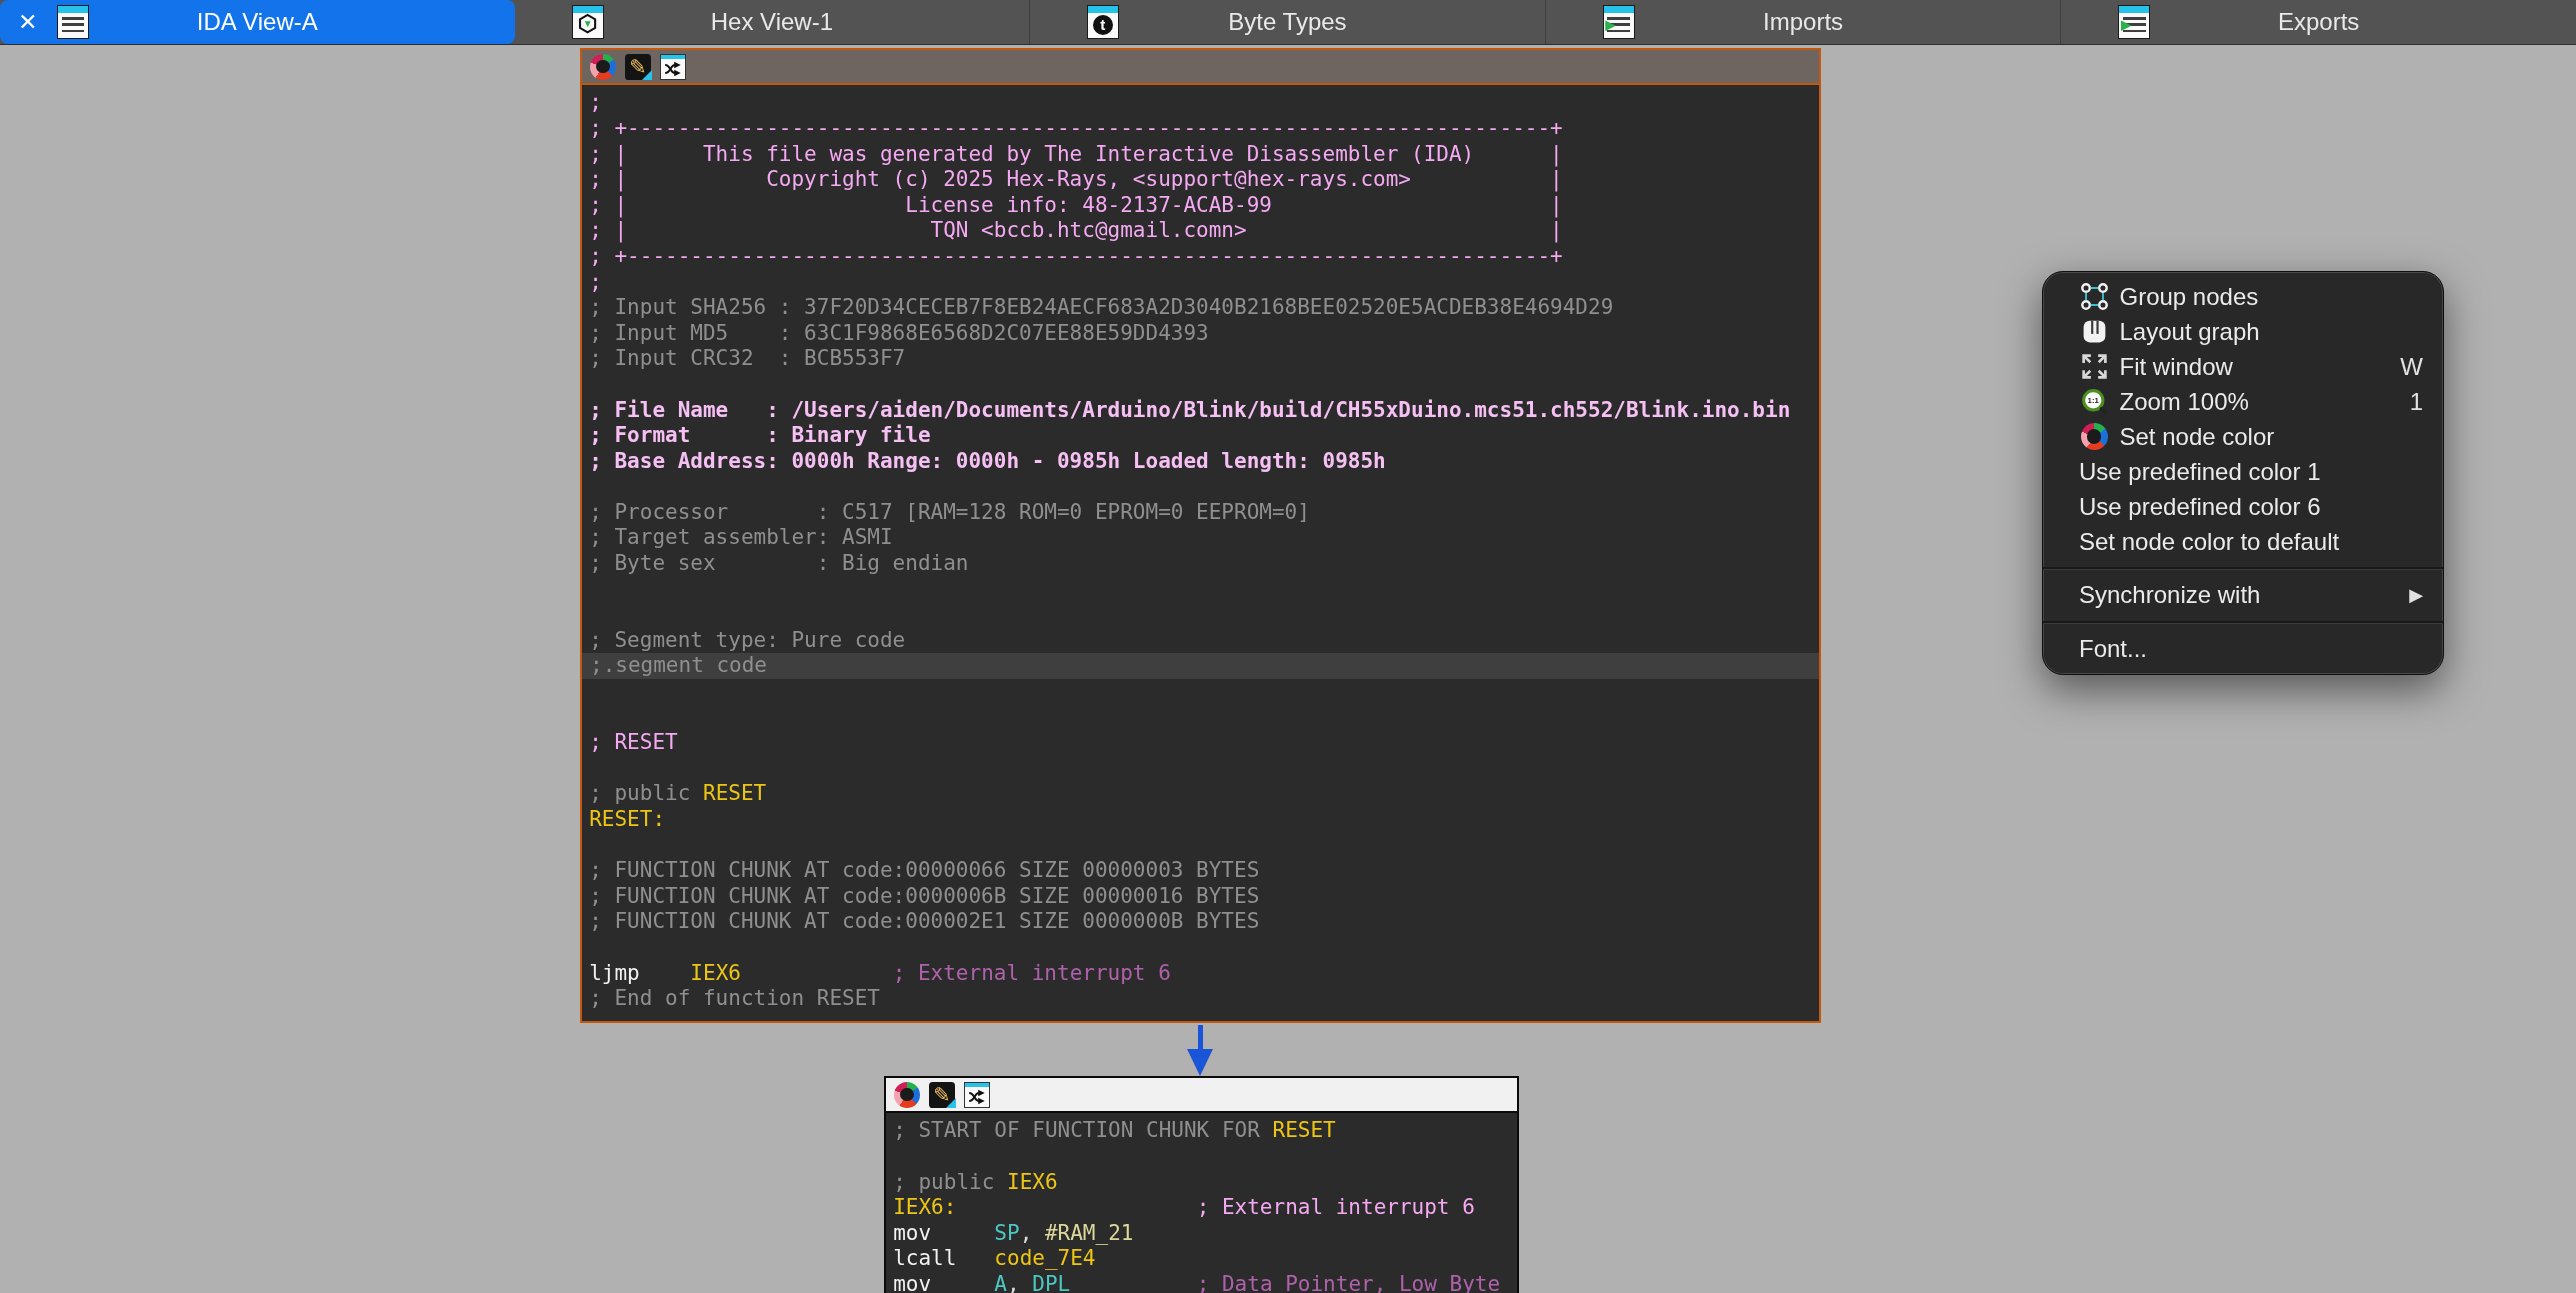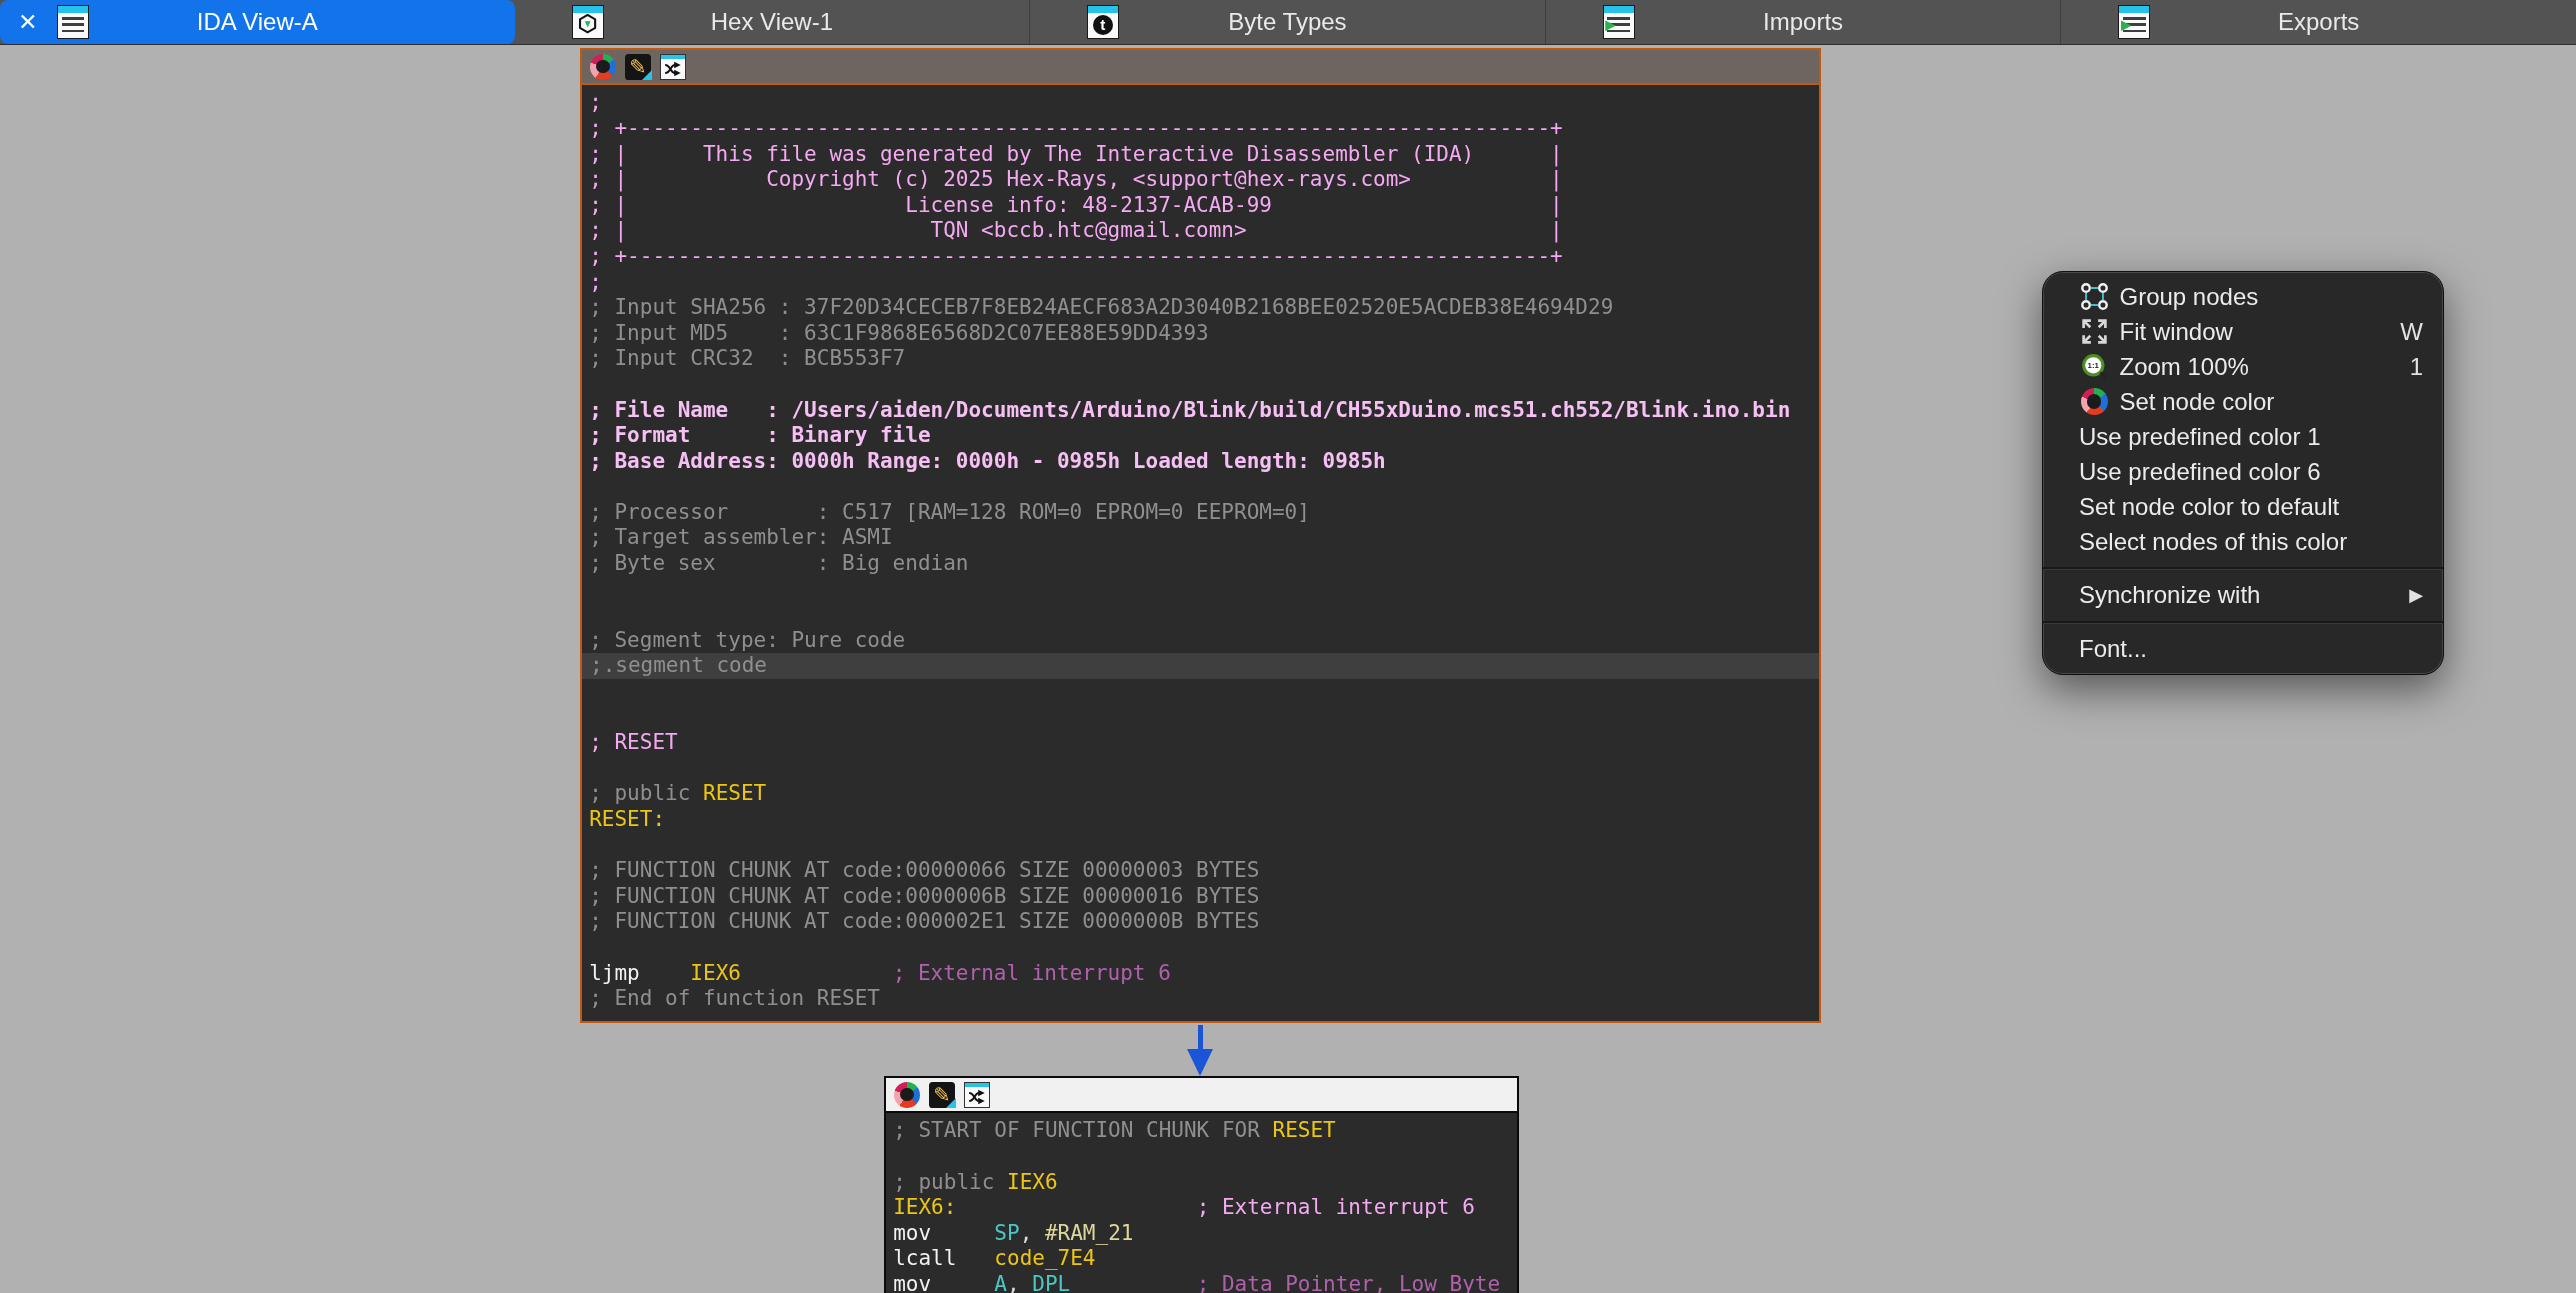--- a/index.html
+++ b/index.html
@@ -180,20 +180,30 @@
           </g>
           <g stroke="#35c3d0" stroke-width="1.6">
             <path d="M9 5h6M5 9v6M19 9v6M9 19h6"></path>
           </g>
         </svg>
       </span>
       <span>Group nodes</span>
     </div>
     <div class="mitem">
       <span class="mi">
+        <svg viewBox="0 0 24 24">
+          <rect x="3" y="3" width="18" height="18" rx="5" fill="#f2f2f2"></rect>
+          <rect x="9.2" y="3" width="1.8" height="11" fill="#3a3a3a"></rect>
+          <rect x="13.6" y="3" width="1.8" height="11" fill="#3a3a3a"></rect>
+        </svg>
+      </span>
+      <span>Layout graph</span>
+    </div>
+    <div class="mitem">
+      <span class="mi">
         <svg viewBox="0 0 24 24" fill="none" stroke="#d8d8d8" stroke-width="2.2">
           <path d="M9 3H3v6"></path>
           <path d="M3 3l5.5 5.5"></path>
           <path d="M15 3h6v6"></path>
           <path d="M21 3l-5.5 5.5"></path>
           <path d="M9 21H3v-6"></path>
           <path d="M3 21l5.5-5.5"></path>
           <path d="M15 21h6v-6"></path>
           <path d="M21 21l-5.5-5.5"></path>
         </svg>
@@ -220,23 +230,20 @@
     </div>
     <div class="mitem">
       <span>Use predefined color 1</span>
     </div>
     <div class="mitem">
       <span>Use predefined color 6</span>
     </div>
     <div class="mitem">
       <span>Set node color to default</span>
     </div>
-    <div class="mitem">
-      <span>Select nodes of this color</span>
-    </div>
     <div class="msep"></div>
     <div class="mitem">
       <span>Synchronize with</span>
       <span class="marrow">▶</span>
     </div>
     <div class="msep"></div>
     <div class="mitem">
       <span>Font...</span>
     </div>
   </div>

